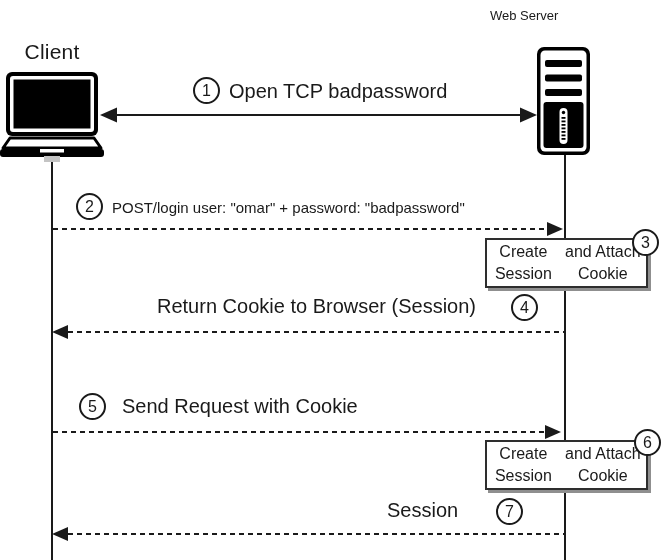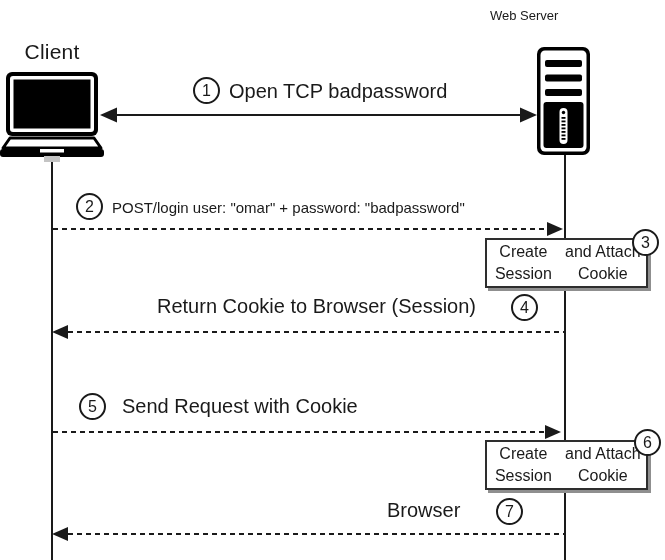--- a/index.html
+++ b/index.html
@@ -122,18 +122,18 @@
   <div class="abs msg-label" style="left:122px;top:395px;">Send Request with Cookie</div>
 
   <div class="abs proc-box" style="left:485px;top:440px;">
     <div>Create Session</div>
     <div>and Attach Cookie</div>
   </div>
   <div class="abs step-circle" style="left:634px;top:429px;">
     <span>6</span>
   </div>
 
-  <div class="abs msg-label" style="left:387px;top:499px;">Browser</div>
+  <div class="abs msg-label" style="left:387px;top:499px;">Session</div>
   <div class="abs step-circle" style="left:496px;top:498px;">
     <span>7</span>
   </div>
 
 </div>
 
 </body></html>

